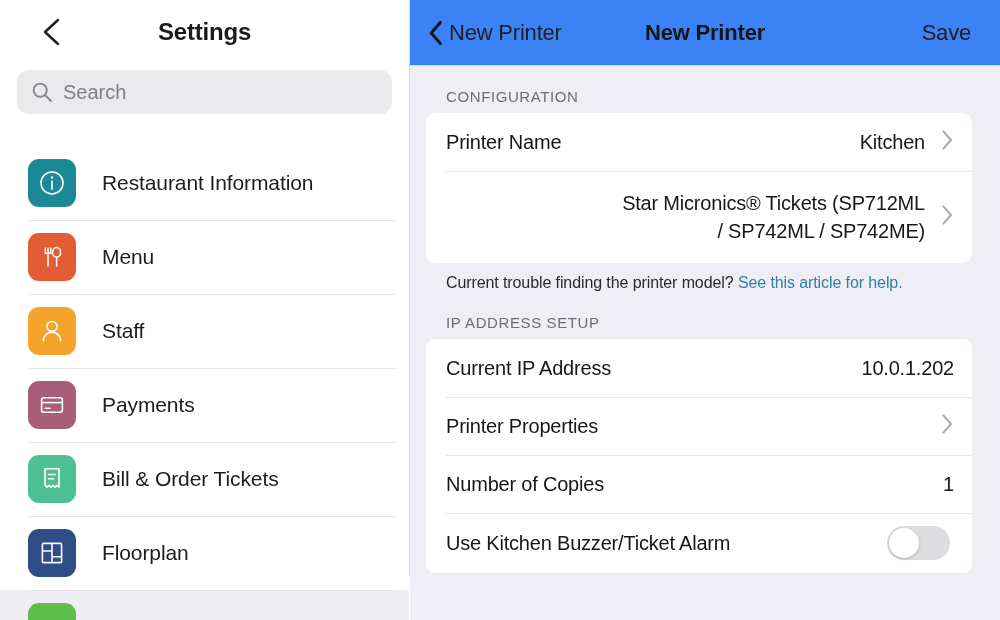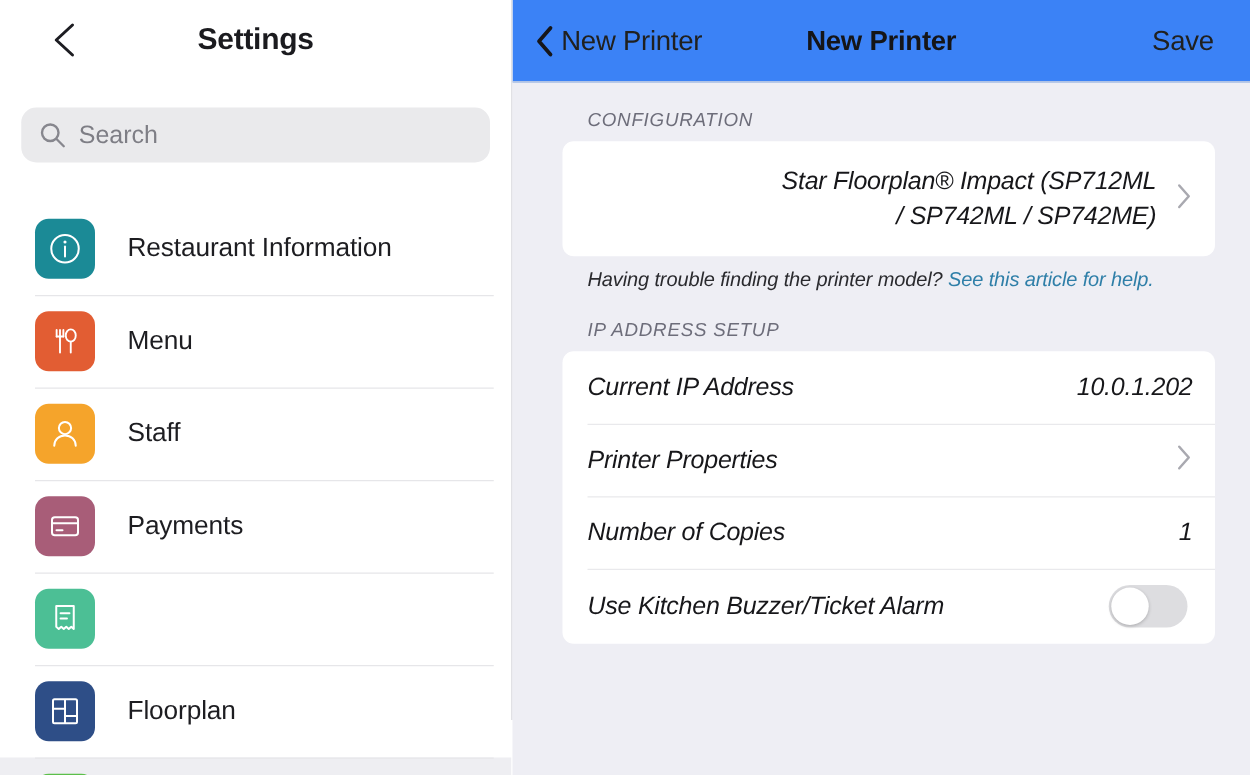--- a/index.html
+++ b/index.html
@@ -40,21 +40,21 @@
   .sb-title {
     width: 100%;
     text-align: center;
     font-size: 24px;
     font-weight: bold;
     color: #1b1b1f;
     letter-spacing: -0.2px;
   }
   .search-wrap {
     padding: 0 17px;
-    margin-top: 22px;
+    margin-top: 6px;
   }
   .search-box {
     height: 44px;
     background: #eaeaec;
     border-radius: 12px;
     display: flex;
     align-items: center;
     padding: 0 14px;
     gap: 10px;
   }
@@ -147,21 +147,21 @@
   }
   .dt-save {
     position: absolute;
     right: 29px;
     font-size: 22px;
     color: #20201f;
     cursor: pointer;
     letter-spacing: -0.2px;
   }
 
-  .dt-body { padding: 0 28px 0 40px; font-style: italic; }
+  .dt-body { padding: 0 28px 0 16px; }
   .sect-label {
     font-size: 15px;
     color: #6d6d7a;
     letter-spacing: 0.6px;
     padding: 22px 0 8px 20px;
   }
   .card {
     background: #ffffff;
     border-radius: 9px;
   }
@@ -306,20 +306,21 @@
         <div class="sb-label">Payments</div>
       </div>
 
       <div class="sb-item">
         <div class="sb-icon" style="background:#4CBF95;">
           <svg width="30" height="30" viewBox="0 0 30 30" fill="none">
             <path d="M8 4.8 H22 V23.2 L20 21.4 L18 23.2 L16 21.4 L14 23.2 L12 21.4 L10 23.2 L8 21.4 Z" stroke="#ffffff" stroke-width="1.6" stroke-linejoin="round"></path>
             <path d="M11.4 10.6 H18.6 M11.4 14.8 H16.6" stroke="#ffffff" stroke-width="1.5" stroke-linecap="round"></path>
           </svg>
         </div>
+        <div class="sb-label">Bill &amp; Order Tickets</div>
       </div>
 
       <div class="sb-item">
         <div class="sb-icon" style="background:#2E4E87;">
           <svg width="30" height="30" viewBox="0 0 30 30" fill="none">
             <rect x="5.4" y="5.4" width="19.2" height="19.2" rx="1.2" stroke="#ffffff" stroke-width="1.6"></rect>
             <path d="M5.4 13 H15 M15 5.4 V24.6 M15 18.8 H24.6" stroke="#ffffff" stroke-width="1.6"></path>
           </svg>
         </div>
         <div class="sb-label">Floorplan</div>
@@ -346,55 +347,65 @@
       </div>
       <div class="dt-title">New Printer</div>
       <div class="dt-save">Save</div>
     </div>
 
     <div class="dt-body">
 
       <div class="sect-label">CONFIGURATION</div>
 
       <div class="card">
-        <div class="row model">
-          <span class="row-spacer"></span>
-          <span class="row-value">Star Floorplan® Impact (SP712ML / SP742ML / SP742ME)</span>
+        <div class="row">
+          <span class="row-label">Printer Name</span>
+          <span class="row-spacer"></span>
+          <span class="row-value">Kitchen</span>
           <span class="chev-right">
             <svg width="13" height="22" viewBox="0 0 13 22" fill="none">
               <path d="M2.4 2.4 L10 11 L2.4 19.6" stroke="#a9a9b0" stroke-width="2" stroke-linecap="round" stroke-linejoin="round"></path>
             </svg>
           </span>
         </div>
-      </div>
-
-      <div class="helper">
-        <span>Having trouble finding the printer model?</span>
-        <a href="#">See this article for help.</a>
-      </div>
-
-      <div class="sect-label">IP ADDRESS SETUP</div>
-
-      <div class="card">
-
-        <div class="row">
-          <span class="row-label">Current IP Address</span>
-          <span class="row-spacer"></span>
-          <span class="row-value">10.0.1.202</span>
-        </div>
-
-        <div class="row">
-          <span class="row-label">Printer Properties</span>
-          <span class="row-spacer"></span>
+        <div class="row model">
+          <span class="row-spacer"></span>
+          <span class="row-value">Star Micronics® Tickets (SP712ML / SP742ML / SP742ME)</span>
           <span class="chev-right">
             <svg width="13" height="22" viewBox="0 0 13 22" fill="none">
               <path d="M2.4 2.4 L10 11 L2.4 19.6" stroke="#a9a9b0" stroke-width="2" stroke-linecap="round" stroke-linejoin="round"></path>
             </svg>
           </span>
         </div>
+      </div>
+
+      <div class="helper">
+        <span>Current trouble finding the printer model?</span>
+        <a href="#">See this article for help.</a>
+      </div>
+
+      <div class="sect-label">IP ADDRESS SETUP</div>
+
+      <div class="card">
+
+        <div class="row">
+          <span class="row-label">Current IP Address</span>
+          <span class="row-spacer"></span>
+          <span class="row-value">10.0.1.202</span>
+        </div>
+
+        <div class="row">
+          <span class="row-label">Printer Properties</span>
+          <span class="row-spacer"></span>
+          <span class="chev-right">
+            <svg width="13" height="22" viewBox="0 0 13 22" fill="none">
+              <path d="M2.4 2.4 L10 11 L2.4 19.6" stroke="#a9a9b0" stroke-width="2" stroke-linecap="round" stroke-linejoin="round"></path>
+            </svg>
+          </span>
+        </div>
 
         <div class="row">
           <span class="row-label">Number of Copies</span>
           <span class="row-spacer"></span>
           <span class="row-value">1</span>
         </div>
 
         <div class="row toggle-row">
           <span class="row-label">Use Kitchen Buzzer/Ticket Alarm</span>
           <span class="row-spacer"></span>

